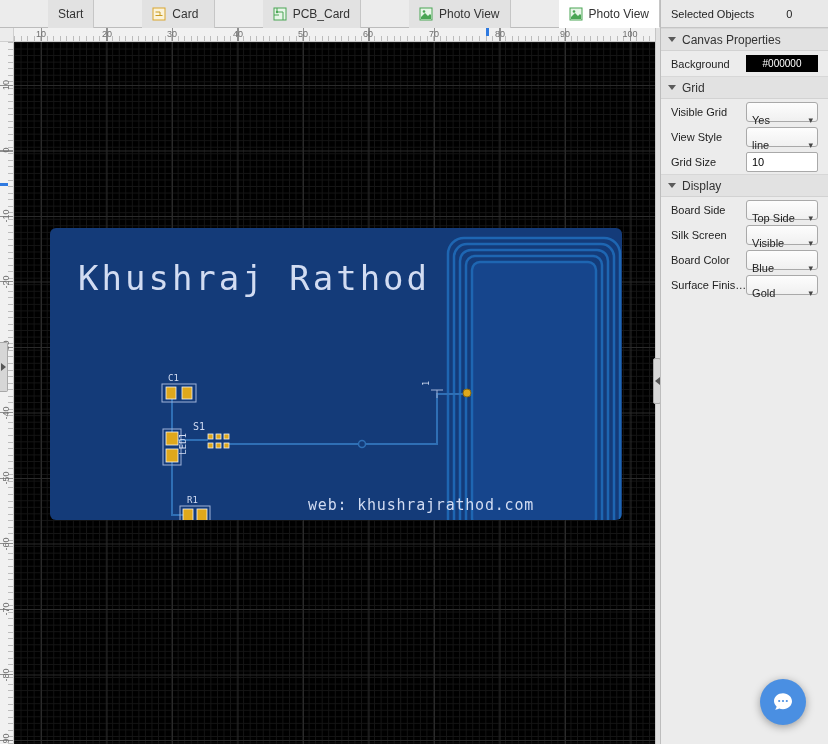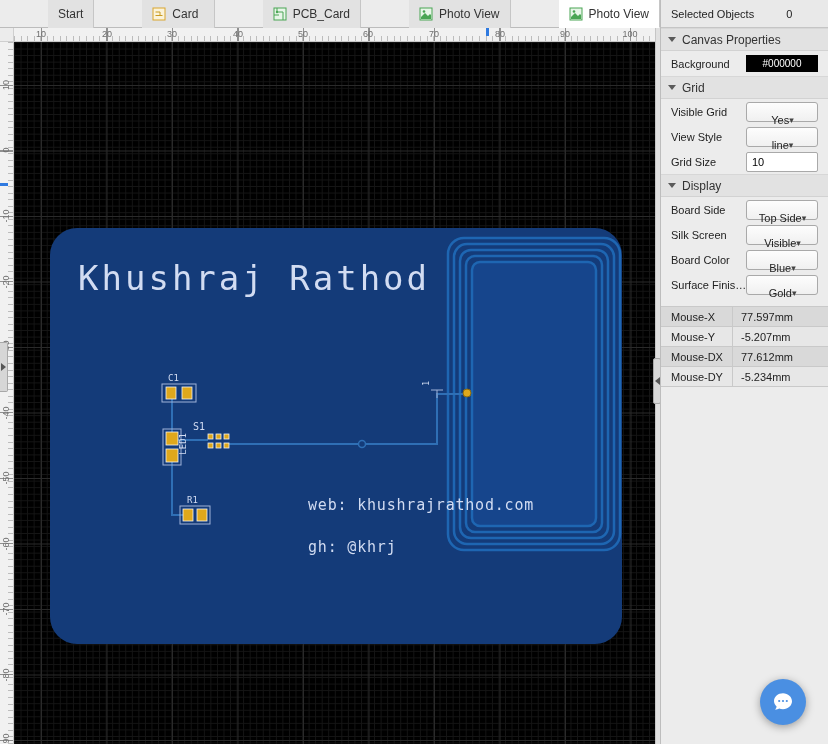--- a/index.html
+++ b/index.html
@@ -60,22 +60,22 @@
     background-color:#000;
     background-image:
       linear-gradient(to right, #2a2a2a 1px, transparent 1px),
       linear-gradient(to bottom, #2a2a2a 1px, transparent 1px),
       linear-gradient(to right, #151515 1px, transparent 1px),
       linear-gradient(to bottom, #151515 1px, transparent 1px);
     background-size:65.5px 65.5px, 65.5px 65.5px, 6.55px 6.55px, 6.55px 6.55px;
     background-position:27px 43px, 27px 43px, 0 0, 0 0; }
 
   
-  .pcbcard { position:absolute; left:36px; top:186px; width:572px; height:416px;
-    background:#143b79; border-radius:27px; overflow:hidden; }
+  .pcbcard { position:absolute; left:36px; top:186px; width:572px; height:292px;
+    background:#143b79; border-radius:6px; overflow:hidden; }
   .pcbcard svg { position:absolute; left:0; top:0; }
   .silk { color:#d2dcf2; font-family:"DejaVu Sans Mono", monospace; position:absolute; }
   .cardname { left:28px; top:30px; font-size:34px; letter-spacing:3px; font-weight:400; }
   .cardweb  { left:258px; top:268px; font-size:15px; letter-spacing:0.8px; }
   .cardgh   { left:258px; top:294px; font-size:15px; letter-spacing:0.8px;margin-top:16px; }
   .refdes { font-size:9px; }
   .rd-c1  { left:118px; top:145px; }
   .rd-led1{ left:128px; top:205px; writing-mode:vertical-rl; transform:rotate(180deg); }
   .rd-s1  { left:143px; top:193px; font-size:10px;text-align:center; }
   .rd-r1  { left:137px; top:267px; }
@@ -104,21 +104,21 @@
   .sect { height:23px; display:flex; align-items:center; gap:6px; padding:0 7px;
     background:#e2e2e2; border-top:1px solid #d7d7d7; border-bottom:1px solid #d2d2d2;
     font-size:12px; color:#333; cursor:pointer; }
   .sect .tri { width:0; height:0; border-left:4px solid transparent;
     border-right:4px solid transparent; border-top:5px solid #5a5a5a; }
   .prow { height:25px; display:flex; align-items:center; justify-content:space-between;
     padding:0 10px; }
   .plabel { white-space:nowrap; overflow:hidden; }
   .pselect { width:72px; height:20px; background:linear-gradient(#fdfdfd,#f0f0f0);
     border:1px solid #a9a9a9; border-radius:3px; display:flex; align-items:center;
-    justify-content:center; padding:16px 4px 0 5px; font-size:11px; cursor:pointer; }
+    justify-content:space-between; padding:16px 4px 0 5px; font-size:11px; cursor:pointer; }
   .pselect .arrow { font-size:9px; color:#444; }
   .pinput { width:72px; height:20px; background:#fff; border:1px solid #a9a9a9;
     border-radius:2px; font-size:11px; padding:0 5px;
     font-family:"Liberation Sans", sans-serif; }
   .swatch { width:72px; height:17px; background:#000; color:#fff; font-size:10px;
     display:flex; align-items:center; justify-content:center; cursor:pointer; }
   .mousetable { margin-top:9px; border-top:1px solid #c9c9c9; }
   .mrow { height:20px; display:flex; align-items:stretch; border-bottom:1px solid #c9c9c9; }
   .mrow:nth-child(odd) { background:#d9d9d9; }
   .mrow:nth-child(even){ background:#e7e7e7; }
@@ -334,38 +334,20 @@
       </div>
     </div>
     <div class="prow">
       <span class="plabel">Surface Finis…</span>
       <div class="pselect">
         <span>Gold</span>
         <span class="arrow">▾</span>
       </div>
     </div>
 
-    <div class="mousetable">
-      <div class="mrow">
-        <span class="ml">Mouse-X</span>
-        <span class="mv">77.597mm</span>
-      </div>
-      <div class="mrow">
-        <span class="ml">Mouse-Y</span>
-        <span class="mv">-5.207mm</span>
-      </div>
-      <div class="mrow">
-        <span class="ml">Mouse-DX</span>
-        <span class="mv">77.612mm</span>
-      </div>
-      <div class="mrow">
-        <span class="ml">Mouse-DY</span>
-        <span class="mv">-5.234mm</span>
-      </div>
-    </div>
   </div>
 
   <div class="chatbtn">
     <svg width="24" height="24" viewBox="0 0 24 24">
       <path fill="#ffffff" d="M12 3.2C7 3.2 3 6.7 3 11c0 2.1 1 4 2.6 5.4-.1 1.1-.7 2.3-1.8 3.2 1.7.1 3.2-.4 4.3-1.1 1.2.4 2.5.7 3.9.7 5 0 9-3.5 9-7.9S17 3.2 12 3.2z"></path>
       <circle cx="8.2" cy="11" r="1.1" fill="#4a8fe2"></circle>
       <circle cx="12" cy="11" r="1.1" fill="#4a8fe2"></circle>
       <circle cx="15.8" cy="11" r="1.1" fill="#4a8fe2"></circle>
     </svg>
   </div>

